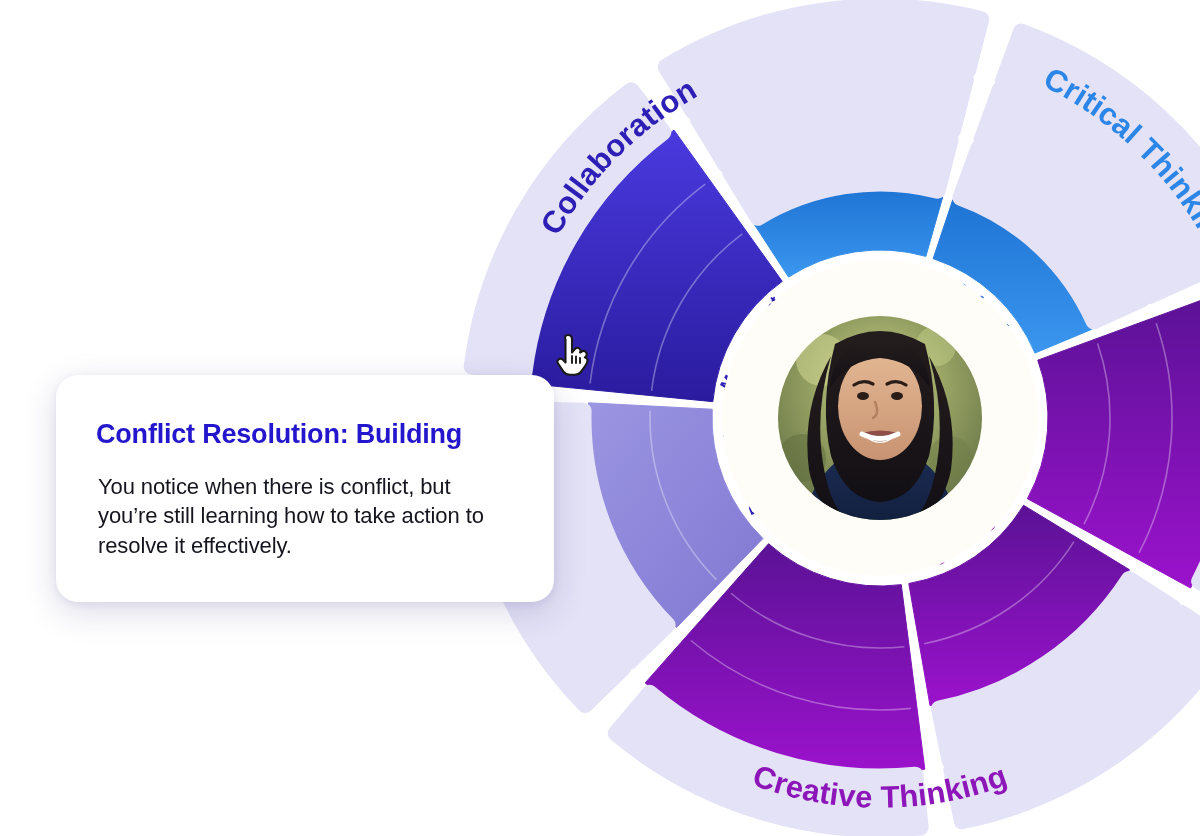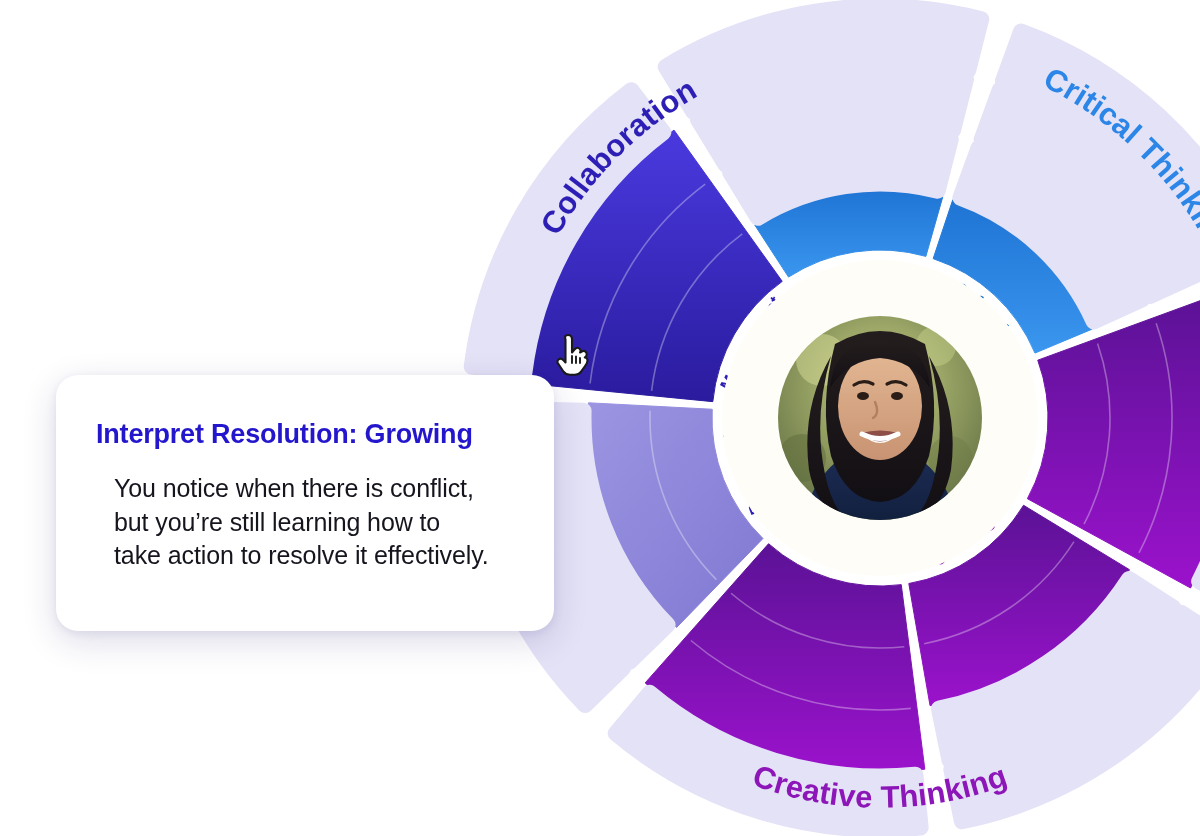--- a/index.html
+++ b/index.html
@@ -45,23 +45,23 @@
   }
   #tooltip-title{
     color:#2316cc;
     font-size:27px;
     font-weight:700;
     margin:0 0 22px 0;
     letter-spacing:-.2px;
   }
   #tooltip-body{
     color:#15151e;
-    font-size:25px;
+    font-size:22px;
     line-height:1.34;
-    margin:18px;
+    margin:2px;
     letter-spacing:-.1px;
   }
 
   
   #cursor{
     position:absolute;
     left:556px; top:332px;
     width:34px;height:44px;
     z-index:60;
     pointer-events:none;
@@ -231,21 +231,21 @@
           <textPath href="#p-critical" startOffset="50%" text-anchor="middle" id="t-critical">Critical Thinking</textPath>
         </text>
         <text class="cat-label" fill="#8d16b8">
           <textPath href="#p-creative" startOffset="50%" text-anchor="middle" id="t-creative">Creative Thinking</textPath>
         </text>
       </g>
     </svg>
   </div>
 
   <div id="tooltip">
-    <p id="tooltip-title">Interpret Resolution: Growing</p>
+    <p id="tooltip-title">Conflict Resolution: Building</p>
     <p id="tooltip-body">You notice when there is conflict, but you’re still learning how to take action to resolve it effectively.</p>
   </div>
 
   <svg id="cursor" viewBox="0 0 34 44">
     <path d="M12 3 q4 0 4 4.5 v13 l2.5 -3 q3 -3.2 5.4 -0.4 q1.2 1.5 .2 3.4
              l1.6 -1 q3 -1.6 4.6 1.2 q1 1.8 -.4 3.6 l-1 1.2
              q2.6 .2 2.6 3.2 q0 2 -2.6 5.6 l-4 5.6 q-2 2.8 -6 2.8 h-5
              q-4.2 0 -6.6 -3.4 l-5.2 -7.6 q-1.6 -2.4 .4 -4.2 q2.2 -2 4.6 .4 l2.4 2.6 V7.5 Q8 3 12 3 z" fill="#ffffff" stroke="#1a1a1a" stroke-width="2.1" stroke-linejoin="round"></path>
     <path d="M16 24 v7 M20 24.5 v6.5 M24 26 v5" stroke="#1a1a1a" stroke-width="1.9" stroke-linecap="round"></path>
   </svg>

